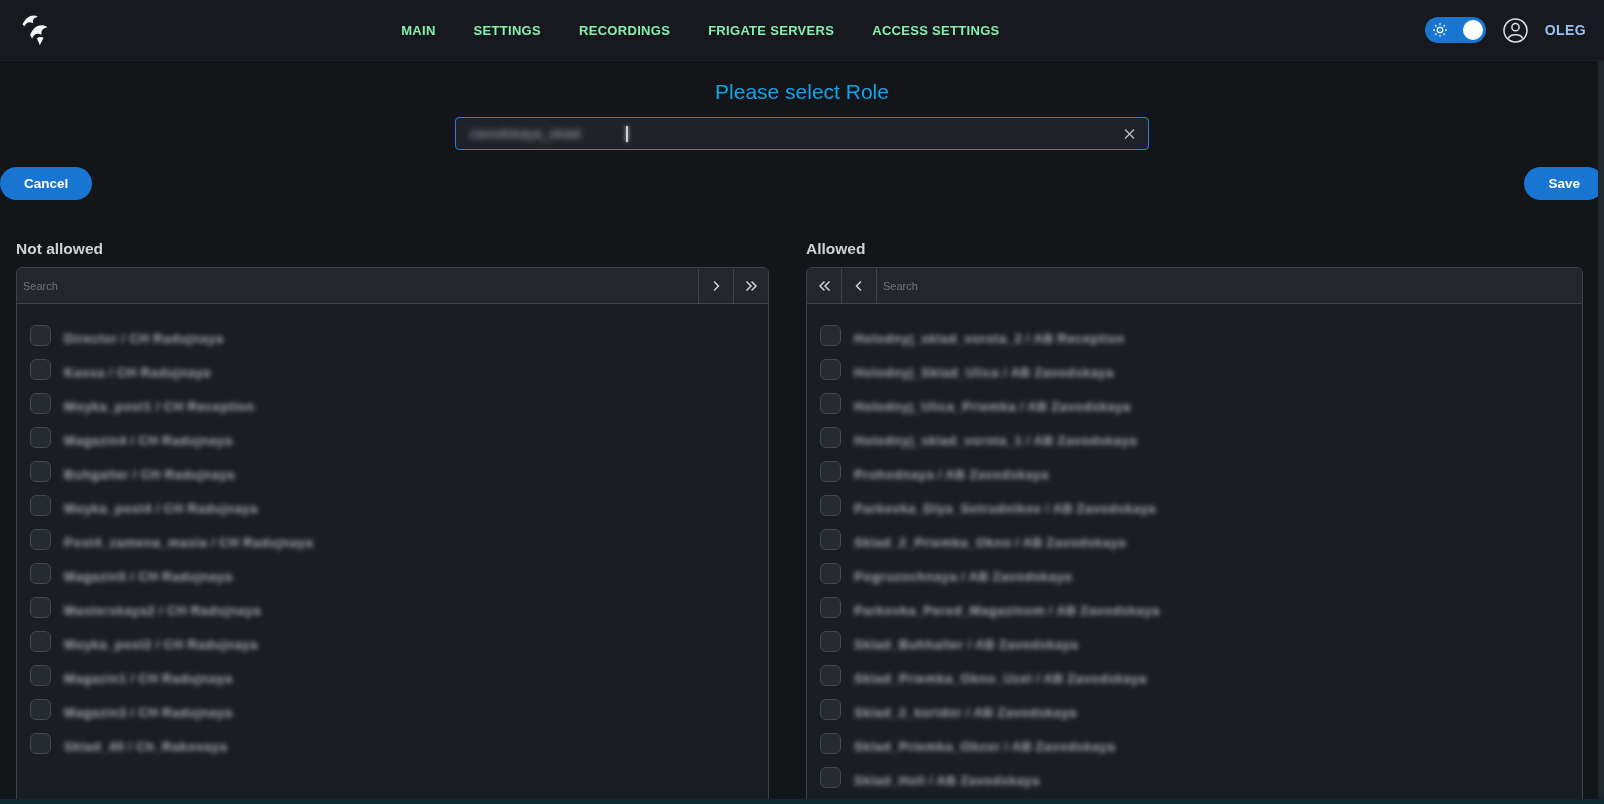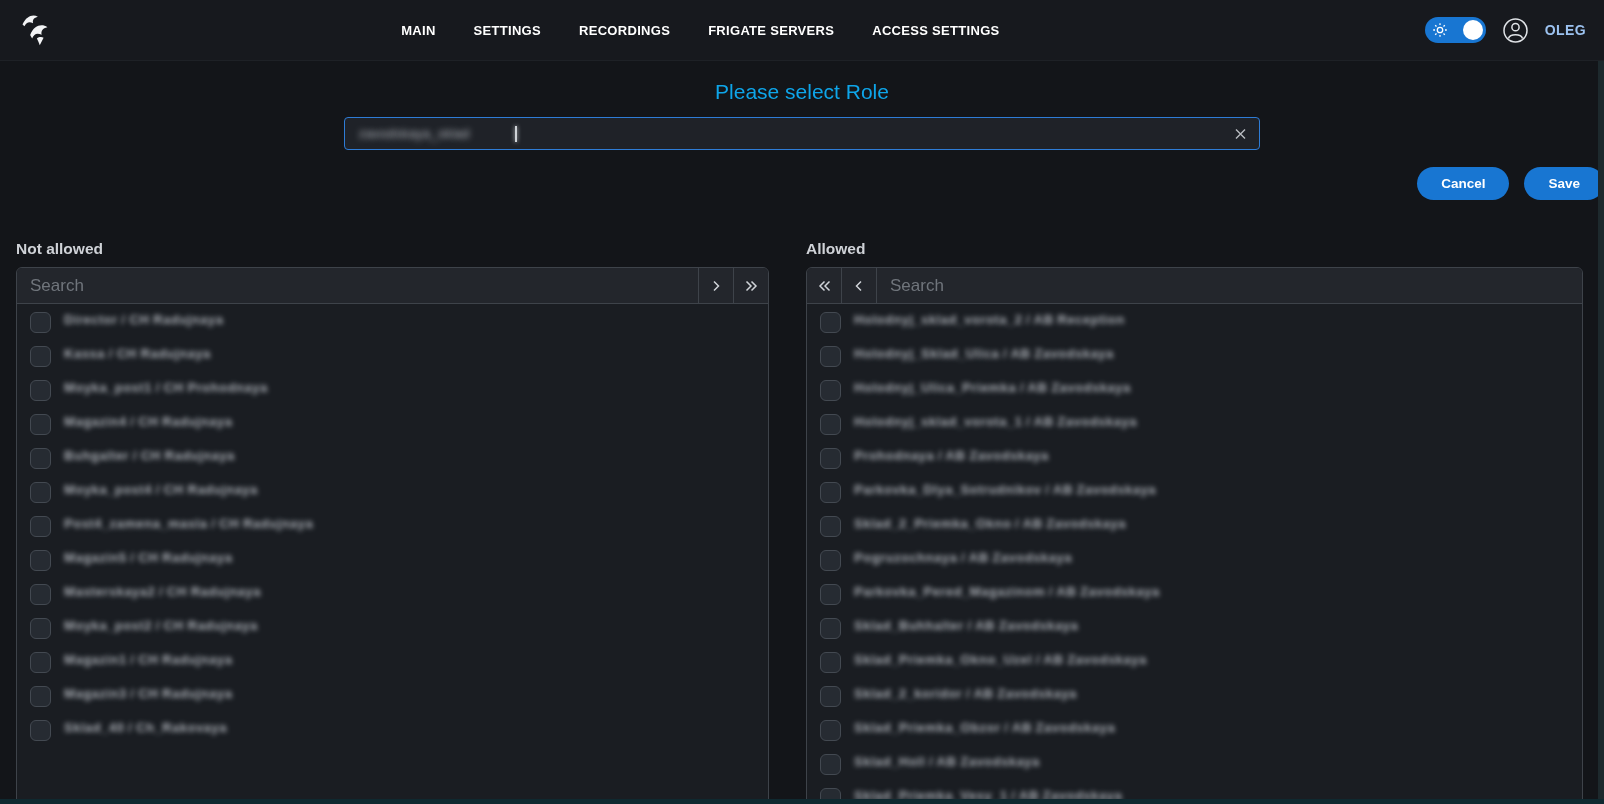--- a/index.html
+++ b/index.html
@@ -14,80 +14,80 @@
   .navbar {
     height:61px; background:#17191e; border-bottom:1px solid #1e2126;
     display:flex; align-items:center; padding:0 18px 0 14px;
   }
   .logo { width:42px; height:42px; flex:none; }
   .nav-links {
     list-style:none; display:flex; gap:38px; margin:0 auto;
     transform:translateX(-40px);
   }
   .nav-links li a {
-    color:#ffffff; text-decoration:none; font-size:13px; font-weight:700;
+    color:#86efac; text-decoration:none; font-size:13px; font-weight:700;
     letter-spacing:.3px; cursor:pointer; white-space:nowrap;
   }
   .nav-right { display:flex; align-items:center; gap:16px; }
   .toggle {
     width:61px; height:26px; border-radius:13px; background:#1876d2;
     position:relative; display:flex; align-items:center; cursor:pointer; flex:none;
   }
   .toggle .sun { position:absolute; left:7px; top:5px; }
   .toggle .knob {
     position:absolute; right:3px; top:3px; width:20px; height:20px;
     border-radius:50%; background:#ffffff;
   }
   .avatar { width:27px; height:27px; flex:none; cursor:pointer; }
   .username { color:#9cc2f0; font-size:14px; font-weight:700; letter-spacing:.4px; }
 
   
   .page-title { text-align:center; margin-top:19px; font-size:21px; font-weight:400; color:#0ea5e9; }
   .role-input {
-    width:916px; height:33px; margin:13px auto 0; background:#1f2228;
+    width:694px; height:33px; margin:13px auto 0; background:#1f2228;
     border:1px solid #2e7cd6; border-radius:4px; position:relative;
     display:flex; align-items:center; padding:0 34px 0 14px; cursor:text;gap:44px;
   }
   .redacted {
     color:transparent; text-shadow:0 0 6px rgba(210,214,220,.9);
     user-select:none; white-space:nowrap;
   }
   .role-input .redacted { font-size:13.5px; }
   .caret { width:2px; height:16px; background:#cfd3d8; margin-left:2px; box-shadow:0 0 4px rgba(220,224,230,.9); }
   .clear-btn {
     position:absolute; right:8px; top:50%; transform:translateY(-50%);
     background:none; border:none; cursor:pointer; padding:4px; line-height:0;
   }
-  .btn-row { display:flex; justify-content:flex-end; gap:15px; margin-top:17px; }
+  .btn-row { display:flex; justify-content:space-between; gap:15px; margin-top:17px; }
   .pill-btn {
     height:33px; border:none; border-radius:17px; background:#1876d2; color:#ffffff;
     font-family:inherit; font-size:13.5px; font-weight:700; padding:0 24px; cursor:pointer;
   }
 
   
   .transfer { display:grid; grid-template-columns:753px 777px; column-gap:37px; padding-left:16px; margin-top:40px; }
   .col-title { font-size:15.5px; font-weight:700; color:#cfd2d7; margin-bottom:9px; }
   .panel {
     height:543px; border:1px solid #3e434a; border-radius:6px; background:#1a1d22;
     display:flex; flex-direction:column; overflow:hidden;
   }
   .toolbar { height:36px; flex:none; background:#23262c; border-bottom:1px solid #3e434a; display:flex; align-items:stretch; }
   .toolbar input {
     flex:1; background:transparent; border:none; outline:none; color:#84cc16;
-    font-family:inherit; font-size:17px; padding:0 13px;
+    font-family:inherit; font-size:11px; padding:0 6px;
   }
   .toolbar input::placeholder { color:#70757c; }
   .tool-btn {
     width:35px; flex:none; background:transparent; border:none; color:#cfd3d8;
     display:flex; align-items:center; justify-content:center; cursor:pointer;
   }
   .panel-left .tool-btn { border-left:1px solid #3e434a; }
   .panel-right .tool-btn { border-right:1px solid #3e434a; }
   .list { flex:1; overflow:hidden; padding-top:8px; }
-  .list-row { height:34px; display:flex; align-items:flex-start; padding-left:13px; gap:13px; }
+  .list-row { height:34px; display:flex; align-items:flex-end; padding-left:13px; gap:13px; }
   .checkbox {
     width:21px; height:21px; flex:none; border-radius:6px;
     background:#262b32; border:1px solid #434951; cursor:pointer;
   }
   .item-label { font-size:13.5px; font-weight:600; letter-spacing:.2px; text-shadow:0 0 5px rgba(200,205,212,.85); }
 
   
   .v-scrollbar { position:absolute; right:0; top:61px; bottom:5px; width:6px; background:#1d292d; }
   .bottom-edge { position:absolute; left:0; right:0; bottom:0; height:5px; background:#0f2930; }
 
@@ -184,21 +184,21 @@
               <span class="item-label redacted">Director / CH Radujnaya</span>
             </div>
 
             <div class="list-row">
               <span class="checkbox"></span>
               <span class="item-label redacted">Kassa / CH Radujnaya</span>
             </div>
 
             <div class="list-row">
               <span class="checkbox"></span>
-              <span class="item-label redacted">Moyka_post1 / CH Prohodnaya</span>
+              <span class="item-label redacted">Moyka_post1 / CH Reception</span>
             </div>
 
             <div class="list-row">
               <span class="checkbox"></span>
               <span class="item-label redacted">Magazin4 / CH Radujnaya</span>
             </div>
 
 
             <div class="list-row">
               <span class="checkbox"></span>

